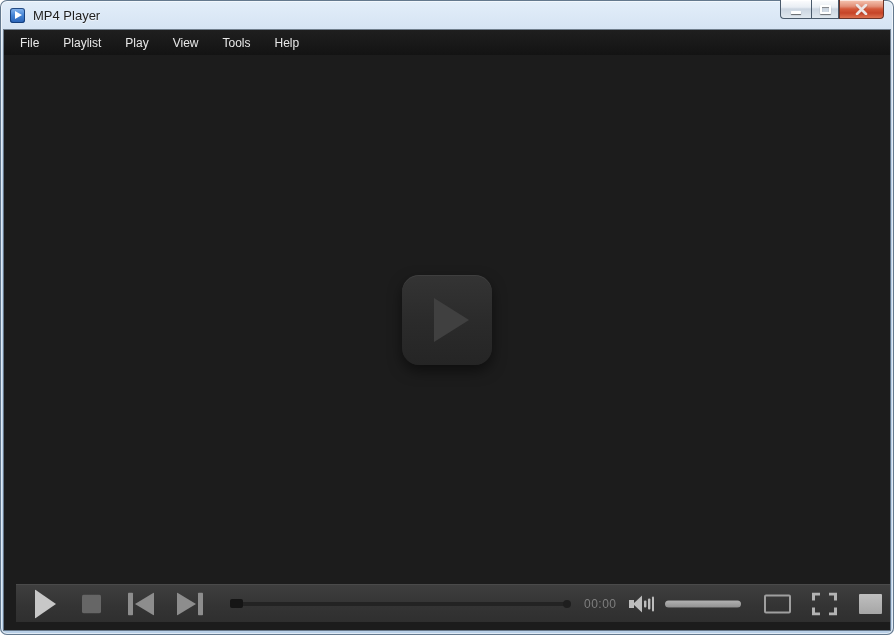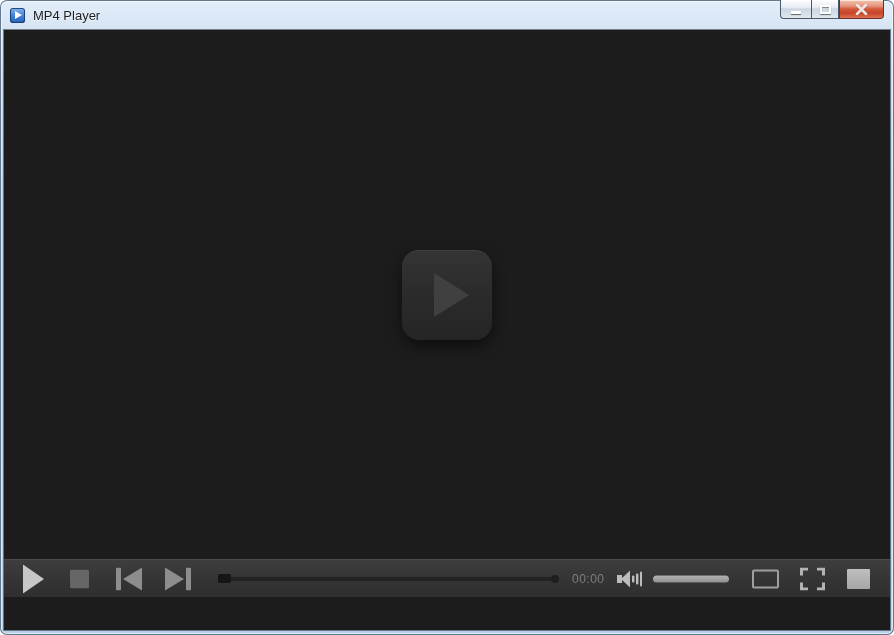--- a/index.html
+++ b/index.html
@@ -52,21 +52,21 @@
   .big-play { position:absolute; left:50%; top:50%; transform:translate(-50%,-50%);
     width:90px; height:90px; border-radius:17px; cursor:pointer;
     background:linear-gradient(180deg,#343434 0%,#2b2b2b 50%,#252525 100%);
     box-shadow:0 6px 14px rgba(0,0,0,0.5), inset 0 1px 0 rgba(255,255,255,0.06);
     display:flex; align-items:center; justify-content:center; }
   .big-play svg { margin-left:10px; }
 
   
   .controlbar { position:relative; height:38px;
     background:linear-gradient(180deg,#3e3e3e 0%,#343434 55%,#2f2f2f 100%);
-    border-top:1px solid #4a4a4a; }
+    border-top:1px solid #4a4a4a;margin-left:12px; }
   .cbtn { position:absolute; top:50%; transform:translateY(-50%);
     background:none; border:none; cursor:pointer; display:flex; align-items:center; justify-content:center; padding:0; }
   .btn-play  { left:18px; }
   .btn-stop  { left:66px; }
   .btn-prev  { left:112px; }
   .btn-next  { left:161px; }
 
   .seek { position:absolute; left:214px; top:50%; transform:translateY(-50%);
     width:339px; height:12px; cursor:pointer; }
   .seek-track { position:absolute; left:0; right:0; top:4px; height:4px;
@@ -111,20 +111,28 @@
     <button class="win-btn close" title="close">
       <svg width="13" height="11" viewBox="0 0 13 11">
         <path d="M2 1 L11 10 M11 1 L2 10" stroke="#ffffff" stroke-width="2.6" stroke-linecap="round"></path>
         <path d="M2 1 L11 10 M11 1 L2 10" stroke="rgba(80,10,0,0.35)" stroke-width="4" stroke-linecap="round" transform="translate(0,0.8)" opacity="0.3"></path>
       </svg>
     </button>
   </div>
 
   <div class="content">
 
+    <div class="menubar">
+      <span class="menu-item">File</span>
+      <span class="menu-item">Playlist</span>
+      <span class="menu-item">Play</span>
+      <span class="menu-item">View</span>
+      <span class="menu-item">Tools</span>
+      <span class="menu-item">Help</span>
+    </div>
 
     <div class="video-area">
       <div class="big-play">
         <svg width="38" height="46" viewBox="0 0 38 46">
           <polygon points="1,1 36,23 1,45" fill="#404040"></polygon>
         </svg>
       </div>
     </div>
 
     <div class="controlbar">

